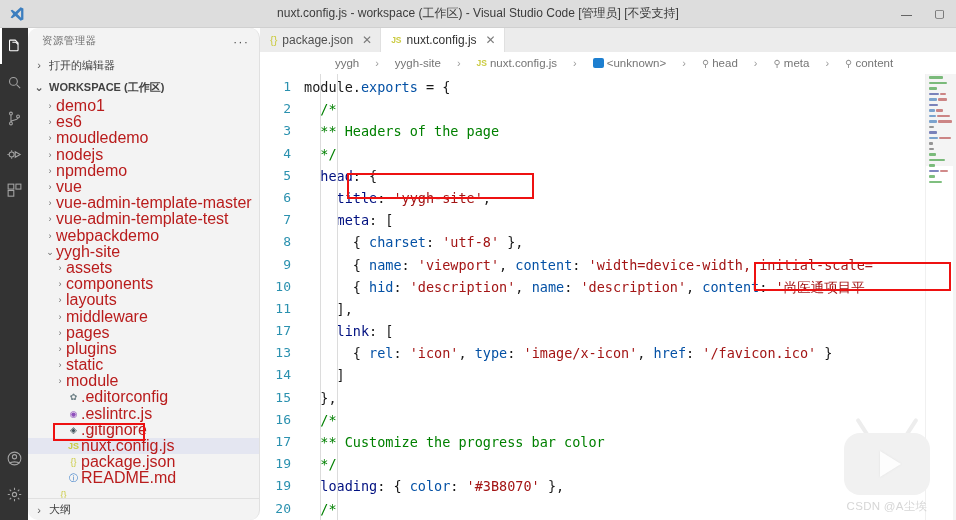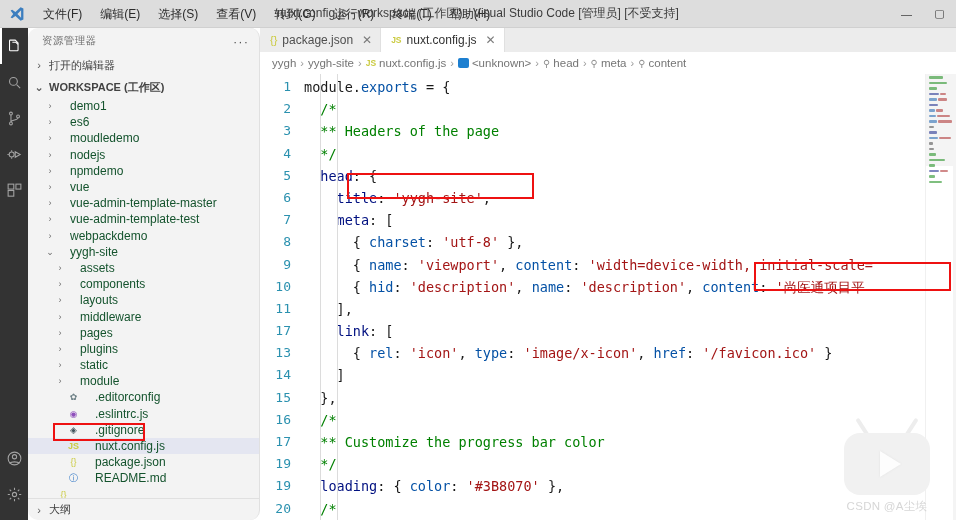--- a/index.html
+++ b/index.html
@@ -81,21 +81,21 @@
   .row {
     height: 16.2px; display: flex; align-items: center; white-space: nowrap;
     cursor: pointer; position: relative;
   }
   .row.selected { background: #e4e6f1; }
   .row .twisty {
     width: 12px; display: inline-flex; align-items: center; justify-content: center;
     color: #6a6a6a; font-size: 9px; flex: none;
   }
   .row .fi { width: 15px; flex: none; display: inline-flex; align-items: center; justify-content: center; font-size: 9px; }
-  .row .label { font-size: 12px; color: #14532d; margin-left: 14px; }
+  .row .label { font-size: 16px; color: #b91c1c; }
   .sb-bottom { border-top: 1px solid #e0e0e0; }
 
   
   .ic-js { color: #cbcb41; font-weight: bold; font-size: 8.5px; font-family: "Liberation Sans", sans-serif; }
   .ic-json { color: #cbcb41; font-size: 11px; }
   .ic-gear { color: #6d8086; font-size: 10px; }
   .ic-eslint { color: #8f4fbb; font-size: 11px; }
   .ic-git { color: #41535b; font-size: 10px; }
   .ic-md { color: #3178c6; font-size: 11px; }
 
@@ -103,23 +103,23 @@
   .editor-area { flex: 1; display: flex; flex-direction: column; min-width: 0; background: #ffffff; position: relative; }
   .tabsbar { height: 24px; min-height: 24px; background: #ececec; display: flex; }
   .tab {
     display: flex; align-items: center; gap: 5px; padding: 0 8px 0 10px;
     font-size: 12px; color: #4f4f4f; background: #ececec; cursor: pointer;
     border-right: 1px solid #e0e0e0; position: relative;
   }
   .tab.active { background: #ffffff; color: #333; }
   .tab .close { font-size: 12px; color: #7a7a7a; margin-left: 4px; }
   .breadcrumb {
-    height: 22px; min-height: 22px; display: flex; align-items: center; gap: 3px;
+    height: 22px; min-height: 22px; display: flex; align-items: center; gap: 15px;
     padding-left: 12px; font-size: 11.5px; color: #757575; background: #ffffff;
-    white-space: nowrap; overflow: hidden;
+    white-space: nowrap; overflow: hidden; justify-content: center;
   }
   .bc-item { display: inline-flex; align-items: center; gap: 3px; cursor: pointer; }
   .bc-sep { color: #9b9b9b; font-size: 11px; padding: 0 1px; }
   .bc-wrench { color: #8e8e8e; font-size: 10px; }
   .bc-sq { display:inline-block; width: 11px; height: 10px; background:#1d7fd0; border-radius:2px;}
 
   
   .code-wrap { flex: 1; display: flex; min-height: 0; position: relative; overflow: hidden; background: #ffffff; }
   .gutter {
     width: 40px; min-width: 40px; padding-top: 2px; text-align: right;
@@ -186,30 +186,20 @@
 </head>
 <body>
 
 <div id="app">
 
   <div class="titlebar">
     <div class="vs-logo">
       <svg width="16" height="16" viewBox="0 0 16 16">
         <path d="M11.6 1.2 6.4 6.1 3.2 3.7 1.6 4.5l2.6 3.5-2.6 3.5 1.6.8 3.2-2.4 5.2 4.9 2.8-1.2V2.4L11.6 1.2zm.5 3.1v7.4L8.4 8l3.7-3.7z" fill="#3c7ebf"></path>
       </svg>
-    </div>
-    <div class="menu">
-      <div class="menu-item">文件(F)</div>
-      <div class="menu-item">编辑(E)</div>
-      <div class="menu-item">选择(S)</div>
-      <div class="menu-item">查看(V)</div>
-      <div class="menu-item">转到(G)</div>
-      <div class="menu-item">运行(R)</div>
-      <div class="menu-item">终端(T)</div>
-      <div class="menu-item">帮助(H)</div>
     </div>
     <div class="window-title">nuxt.config.js - workspace (工作区) - Visual Studio Code [管理员] [不受支持]</div>
     <div class="win-controls">
       <div class="win-btn">—</div>
       <div class="win-btn">▢</div>
     </div>
   </div>
 
   <div class="body-row">
 

